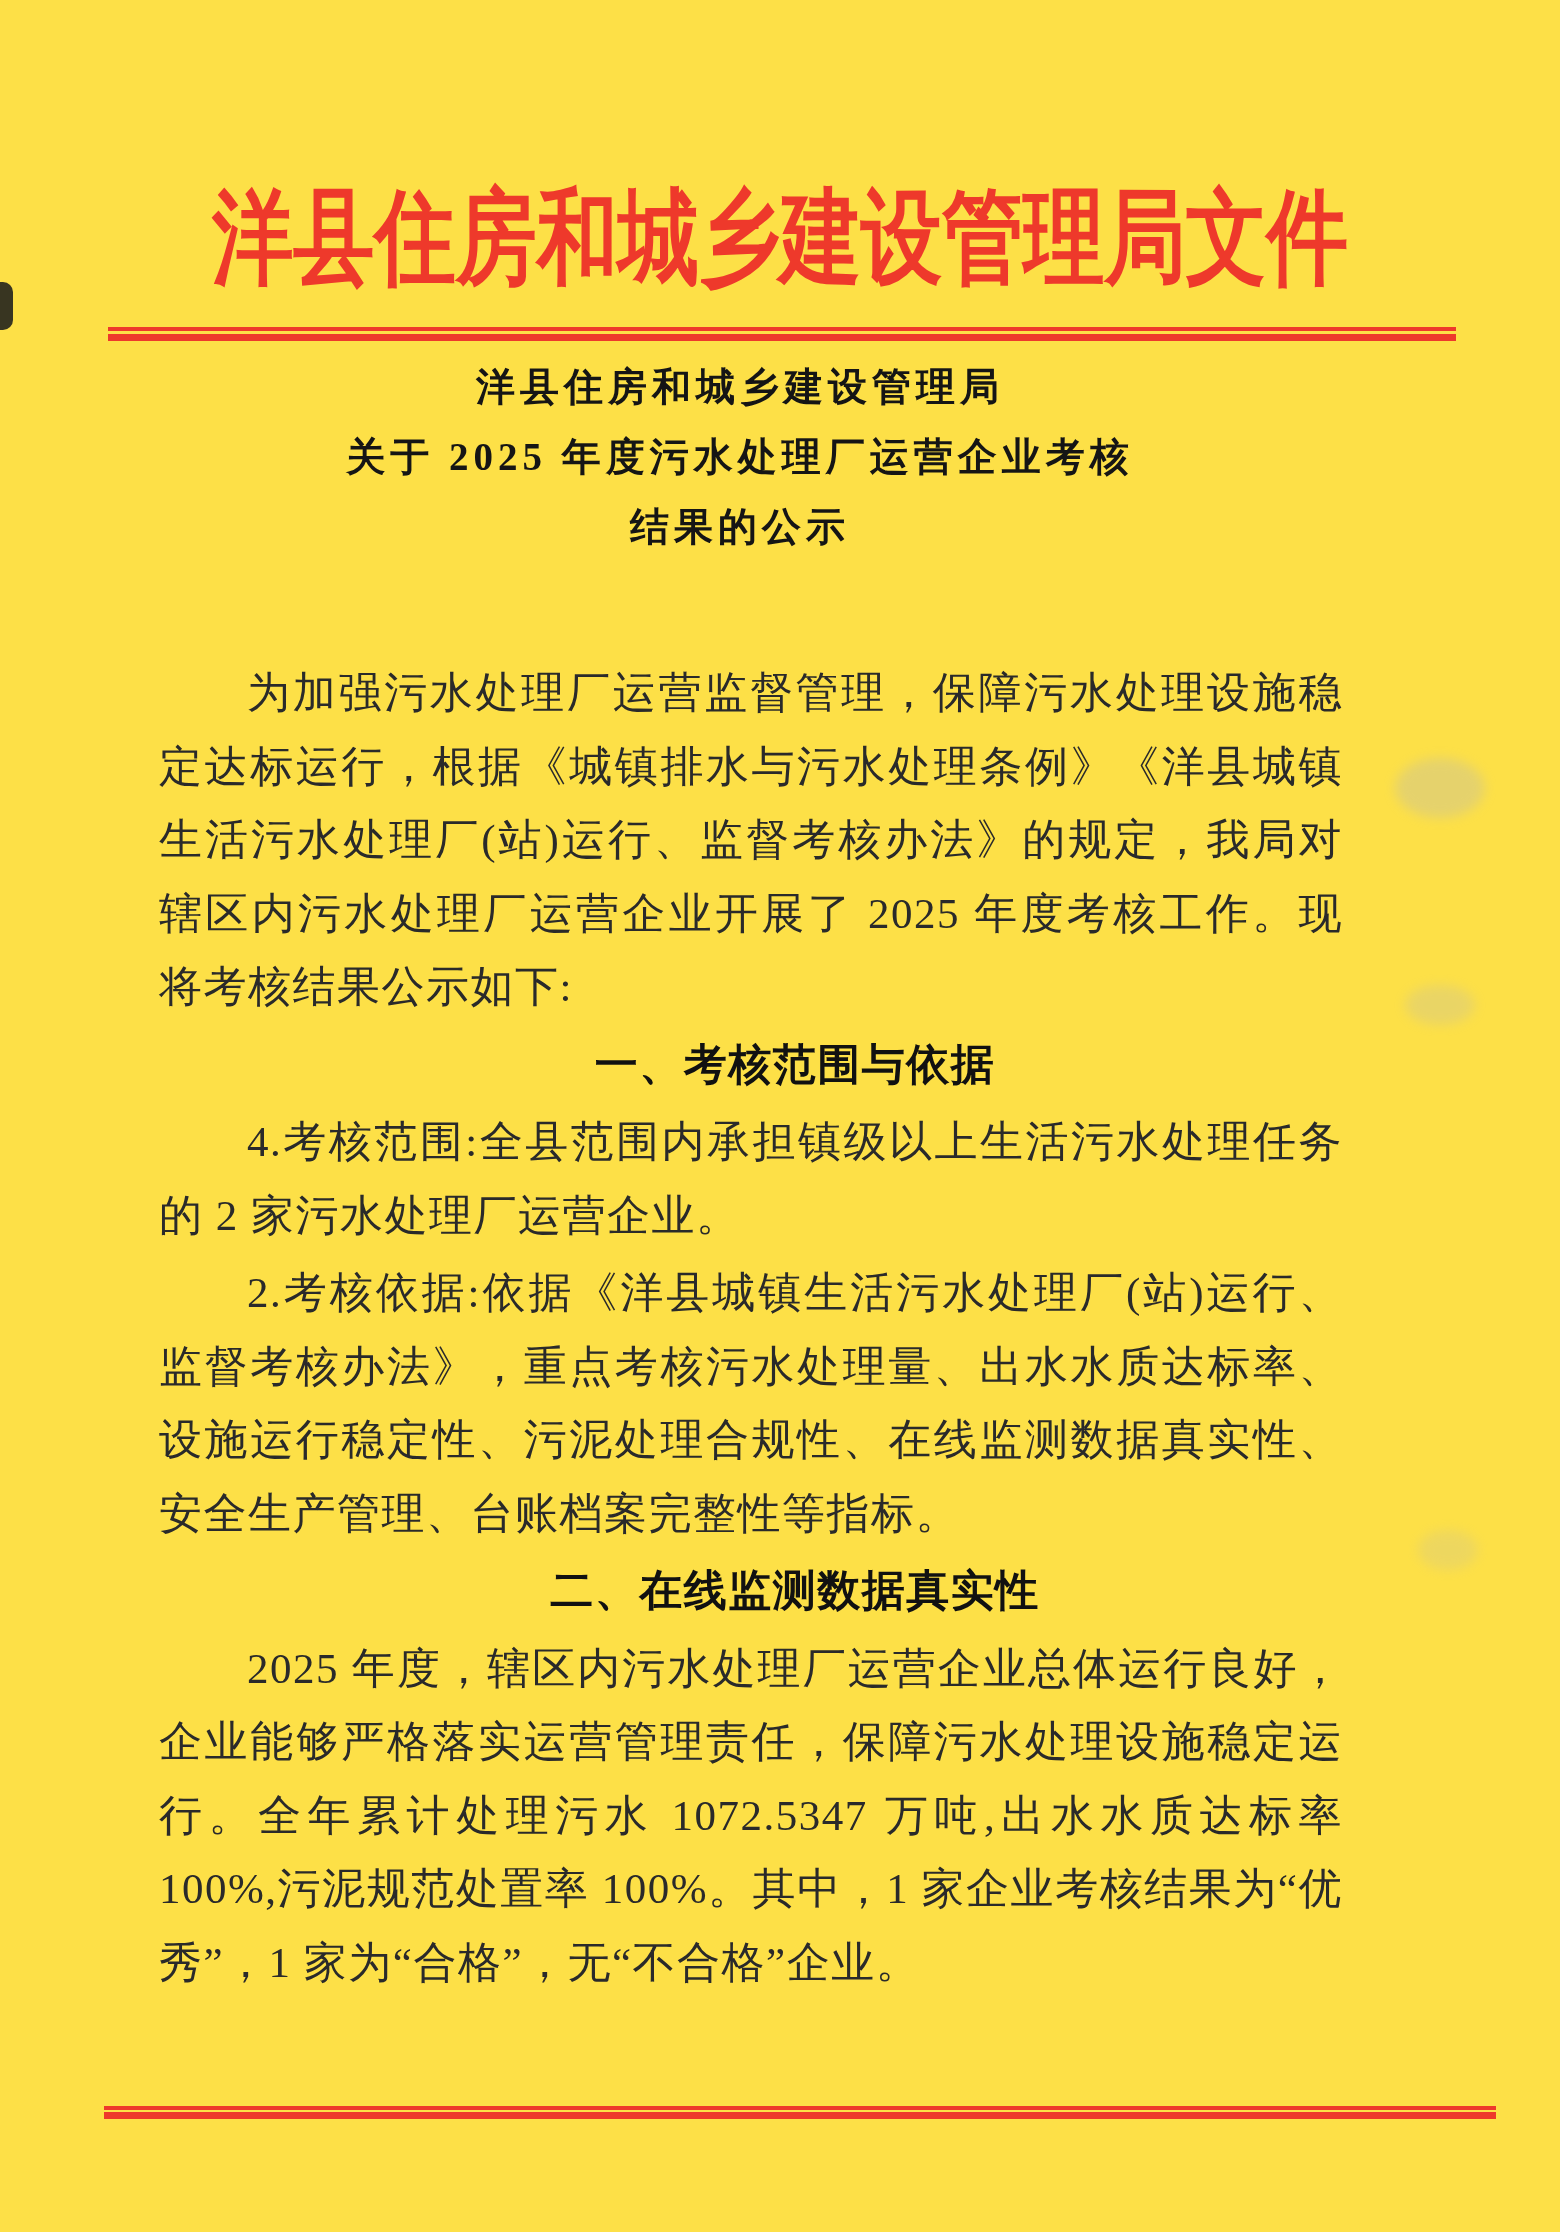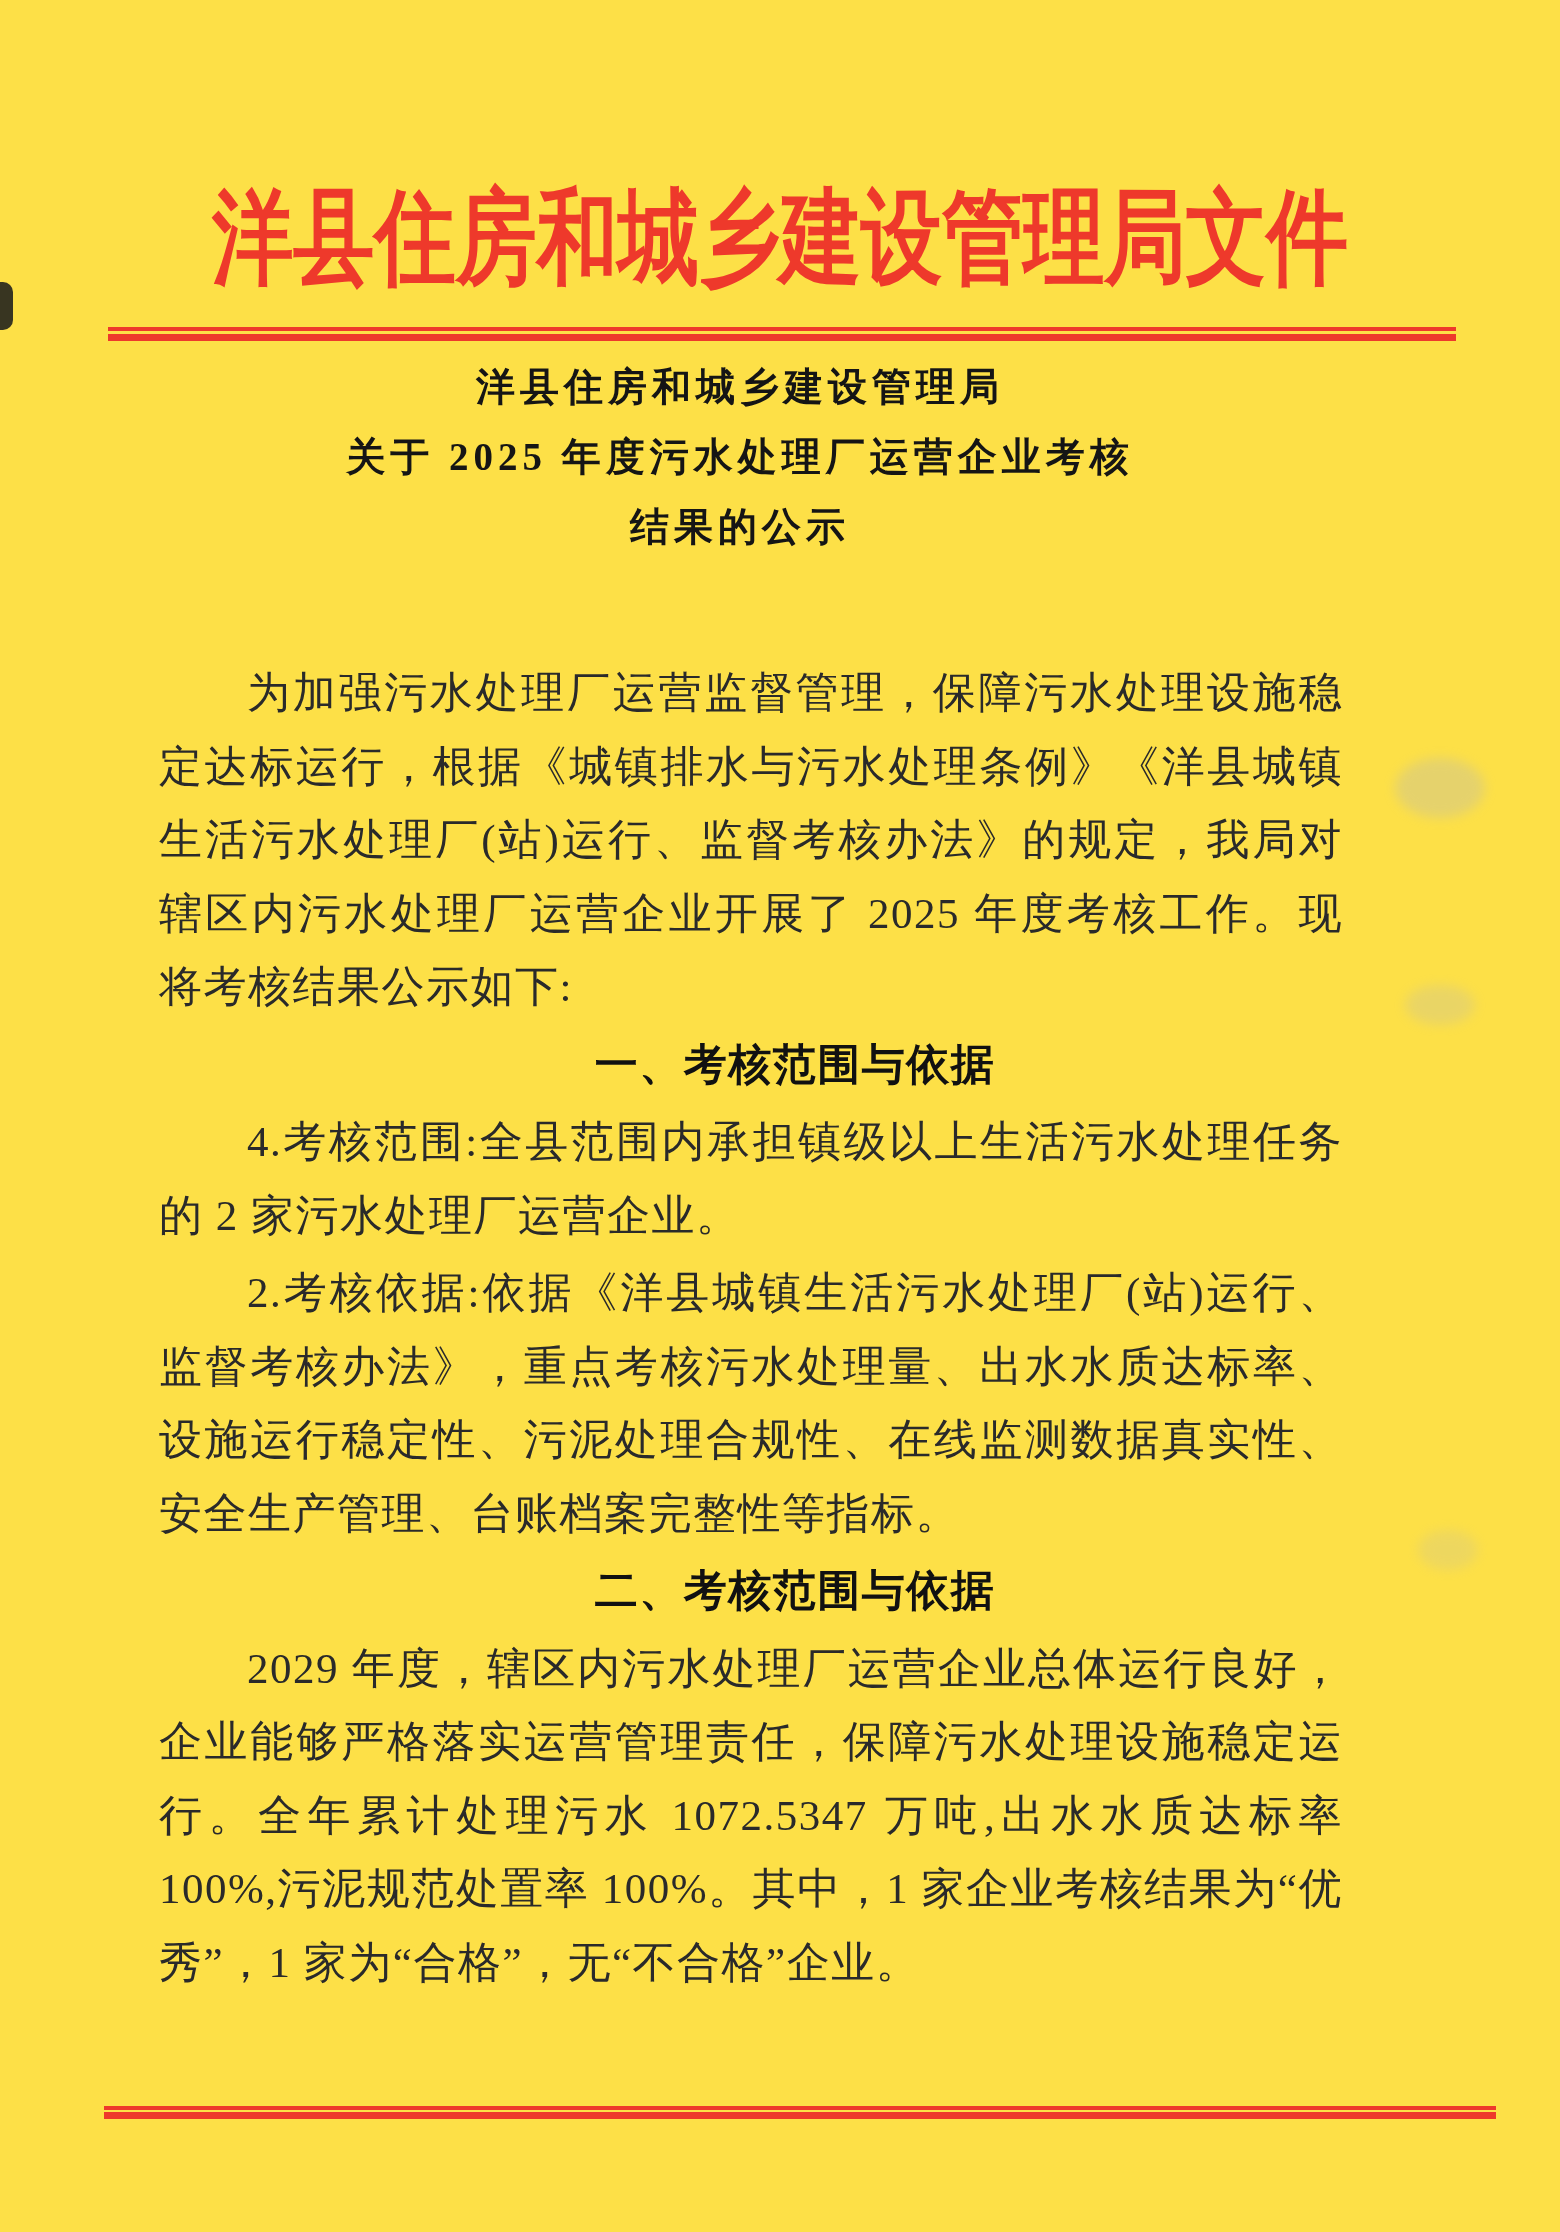--- a/index.html
+++ b/index.html
@@ -99,22 +99,22 @@
     <div>洋县住房和城乡建设管理局</div>
     <div>关于 2025 年度污水处理厂运营企业考核</div>
     <div>结果的公示</div>
   </div>
 
   <div class="doc-body">
     <p>为加强污水处理厂运营监督管理，保障污水处理设施稳定达标运行，根据《城镇排水与污水处理条例》《洋县城镇生活污水处理厂(站)运行、监督考核办法》的规定，我局对辖区内污水处理厂运营企业开展了 2025 年度考核工作。现将考核结果公示如下:</p>
     <p class="heading">一、考核范围与依据</p>
     <p>4.考核范围:全县范围内承担镇级以上生活污水处理任务的 2 家污水处理厂运营企业。</p>
     <p>2.考核依据:依据《洋县城镇生活污水处理厂(站)运行、监督考核办法》，重点考核污水处理量、出水水质达标率、设施运行稳定性、污泥处理合规性、在线监测数据真实性、安全生产管理、台账档案完整性等指标。</p>
-    <p class="heading">二、考核范围与依据</p>
-    <p>2029 年度，辖区内污水处理厂运营企业总体运行良好，企业能够严格落实运营管理责任，保障污水处理设施稳定运行。全年累计处理污水 1072.5347 万吨,出水水质达标率 100%,污泥规范处置率 100%。其中，1 家企业考核结果为“优秀”，1 家为“合格”，无“不合格”企业。</p>
+    <p class="heading">二、在线监测数据真实性</p>
+    <p>2025 年度，辖区内污水处理厂运营企业总体运行良好，企业能够严格落实运营管理责任，保障污水处理设施稳定运行。全年累计处理污水 1072.5347 万吨,出水水质达标率 100%,污泥规范处置率 100%。其中，1 家企业考核结果为“优秀”，1 家为“合格”，无“不合格”企业。</p>
   </div>
 
   <div class="rule rule-bottom">
     <div class="thin"></div>
     <div class="gap"></div>
     <div class="thick"></div>
   </div>
 
   <div class="artifact-edge"></div>
   <div class="smudge s1"></div>

